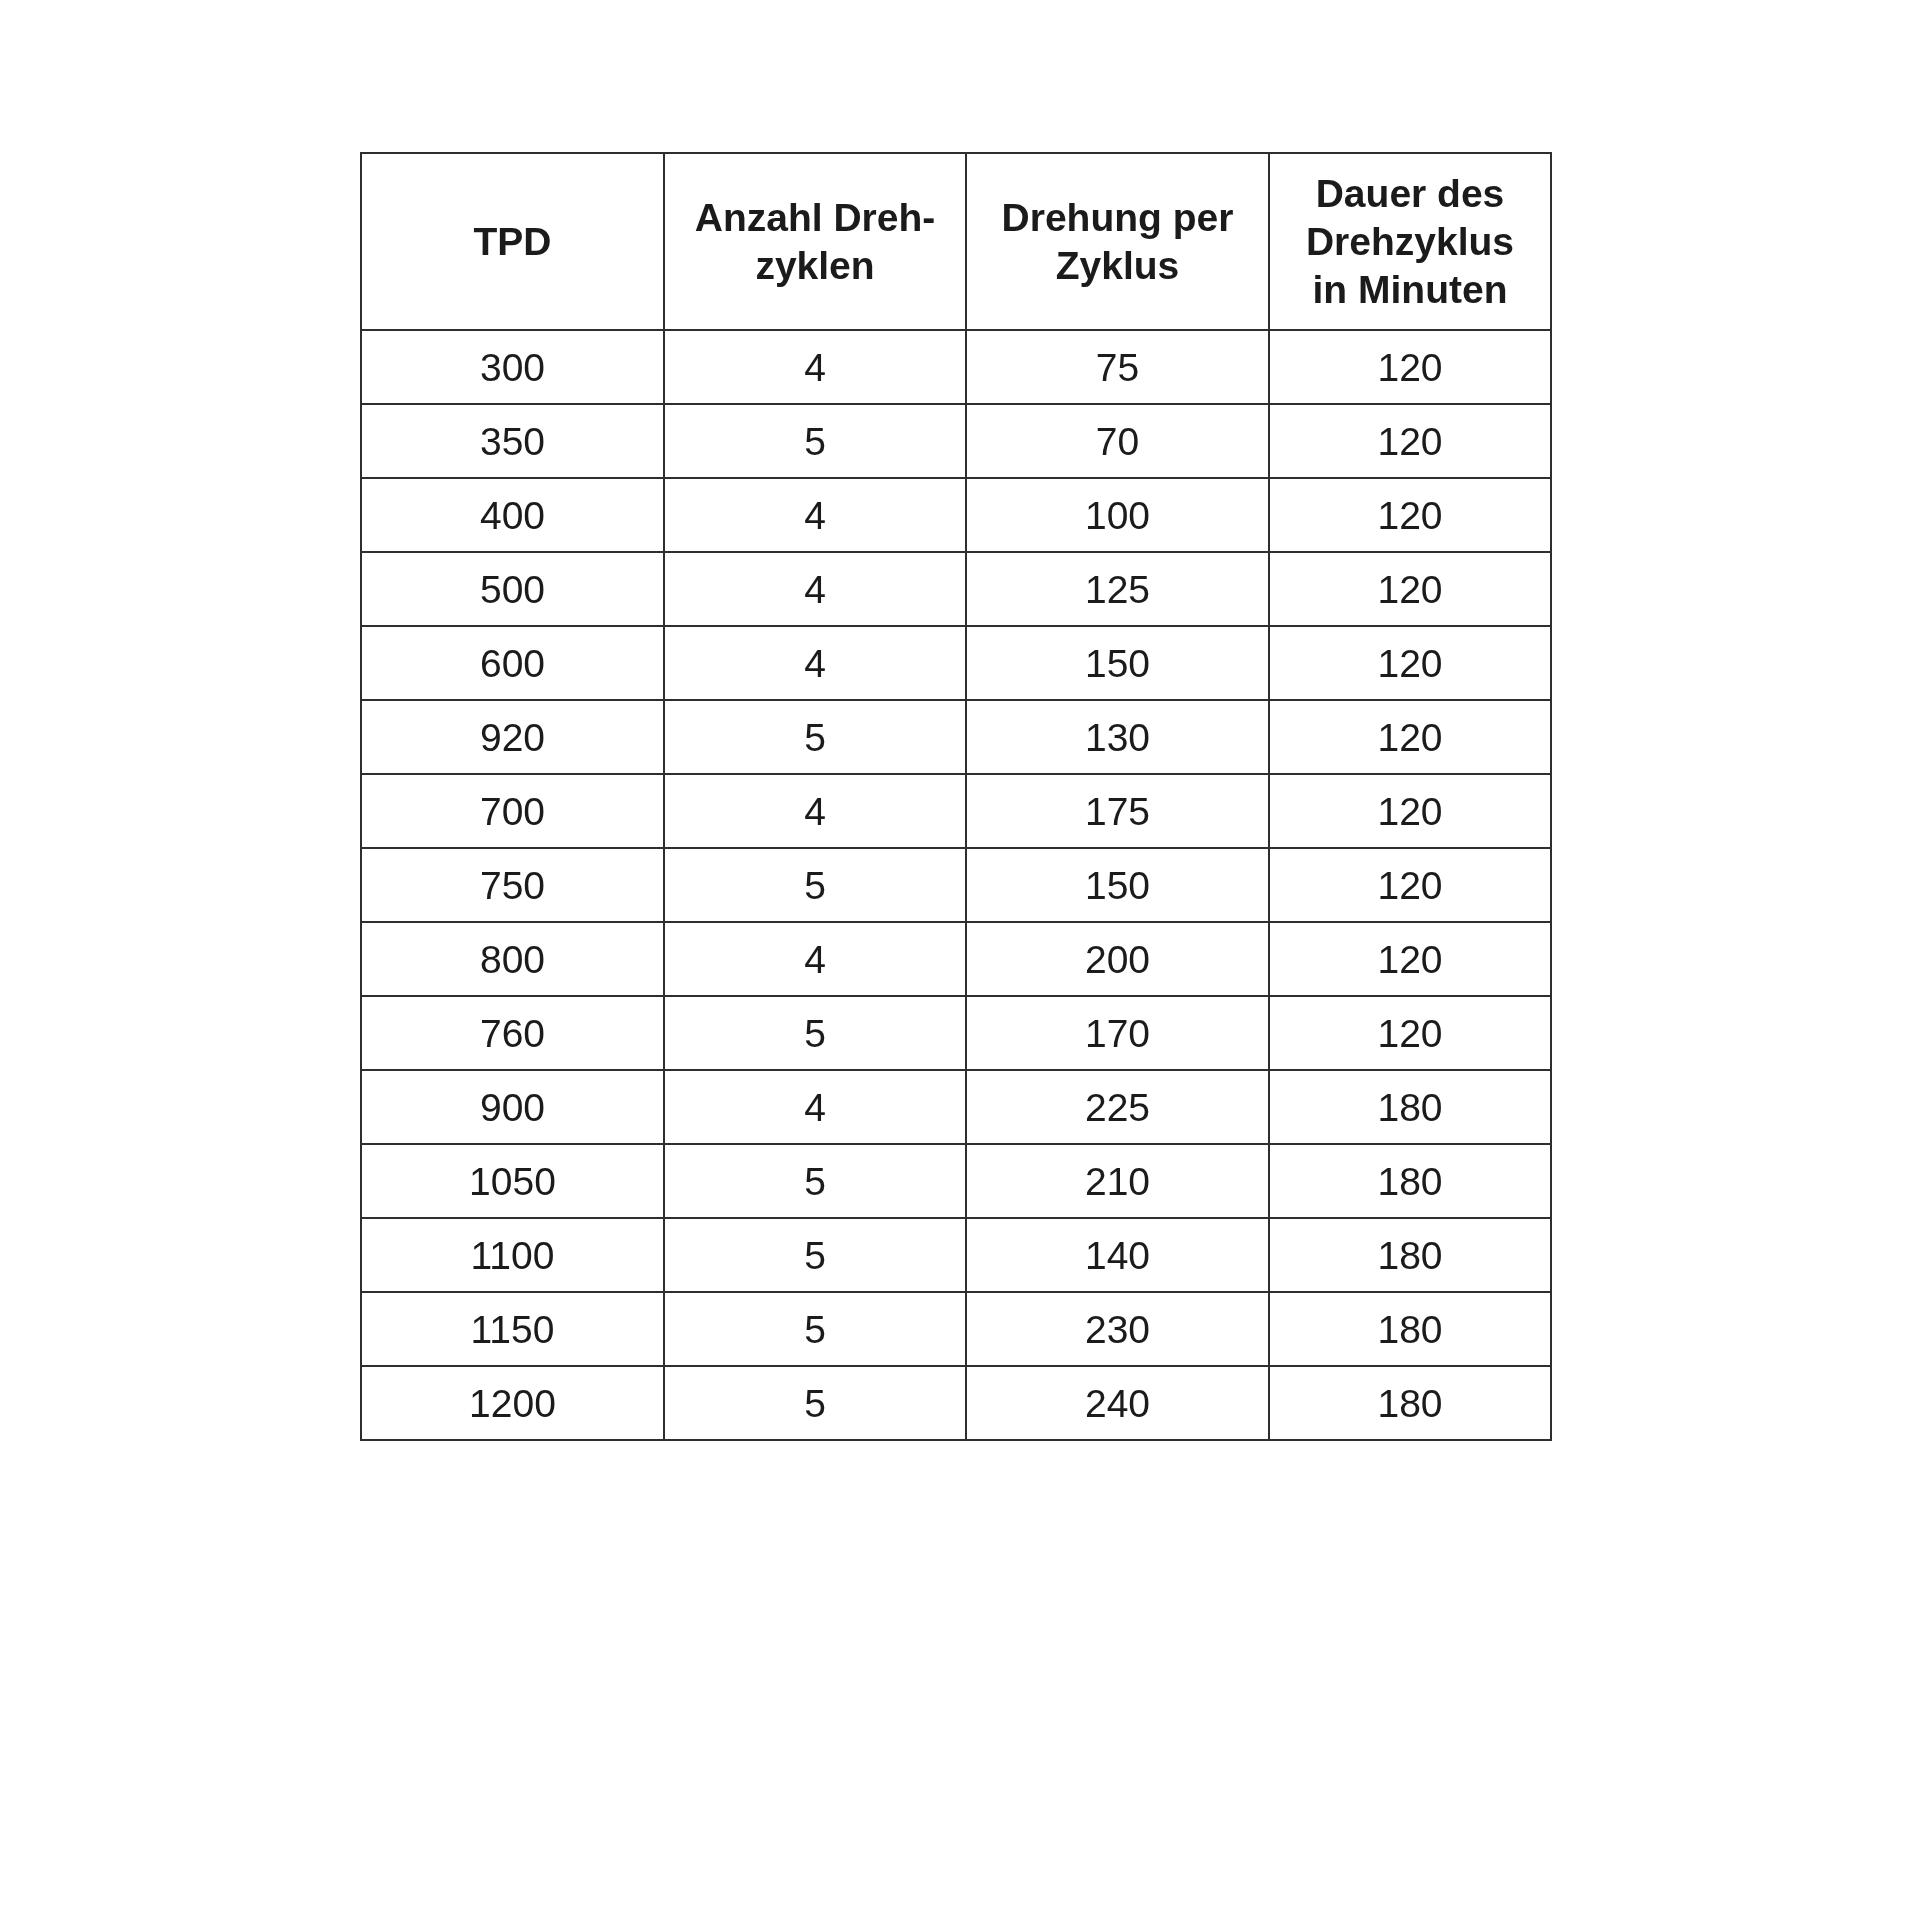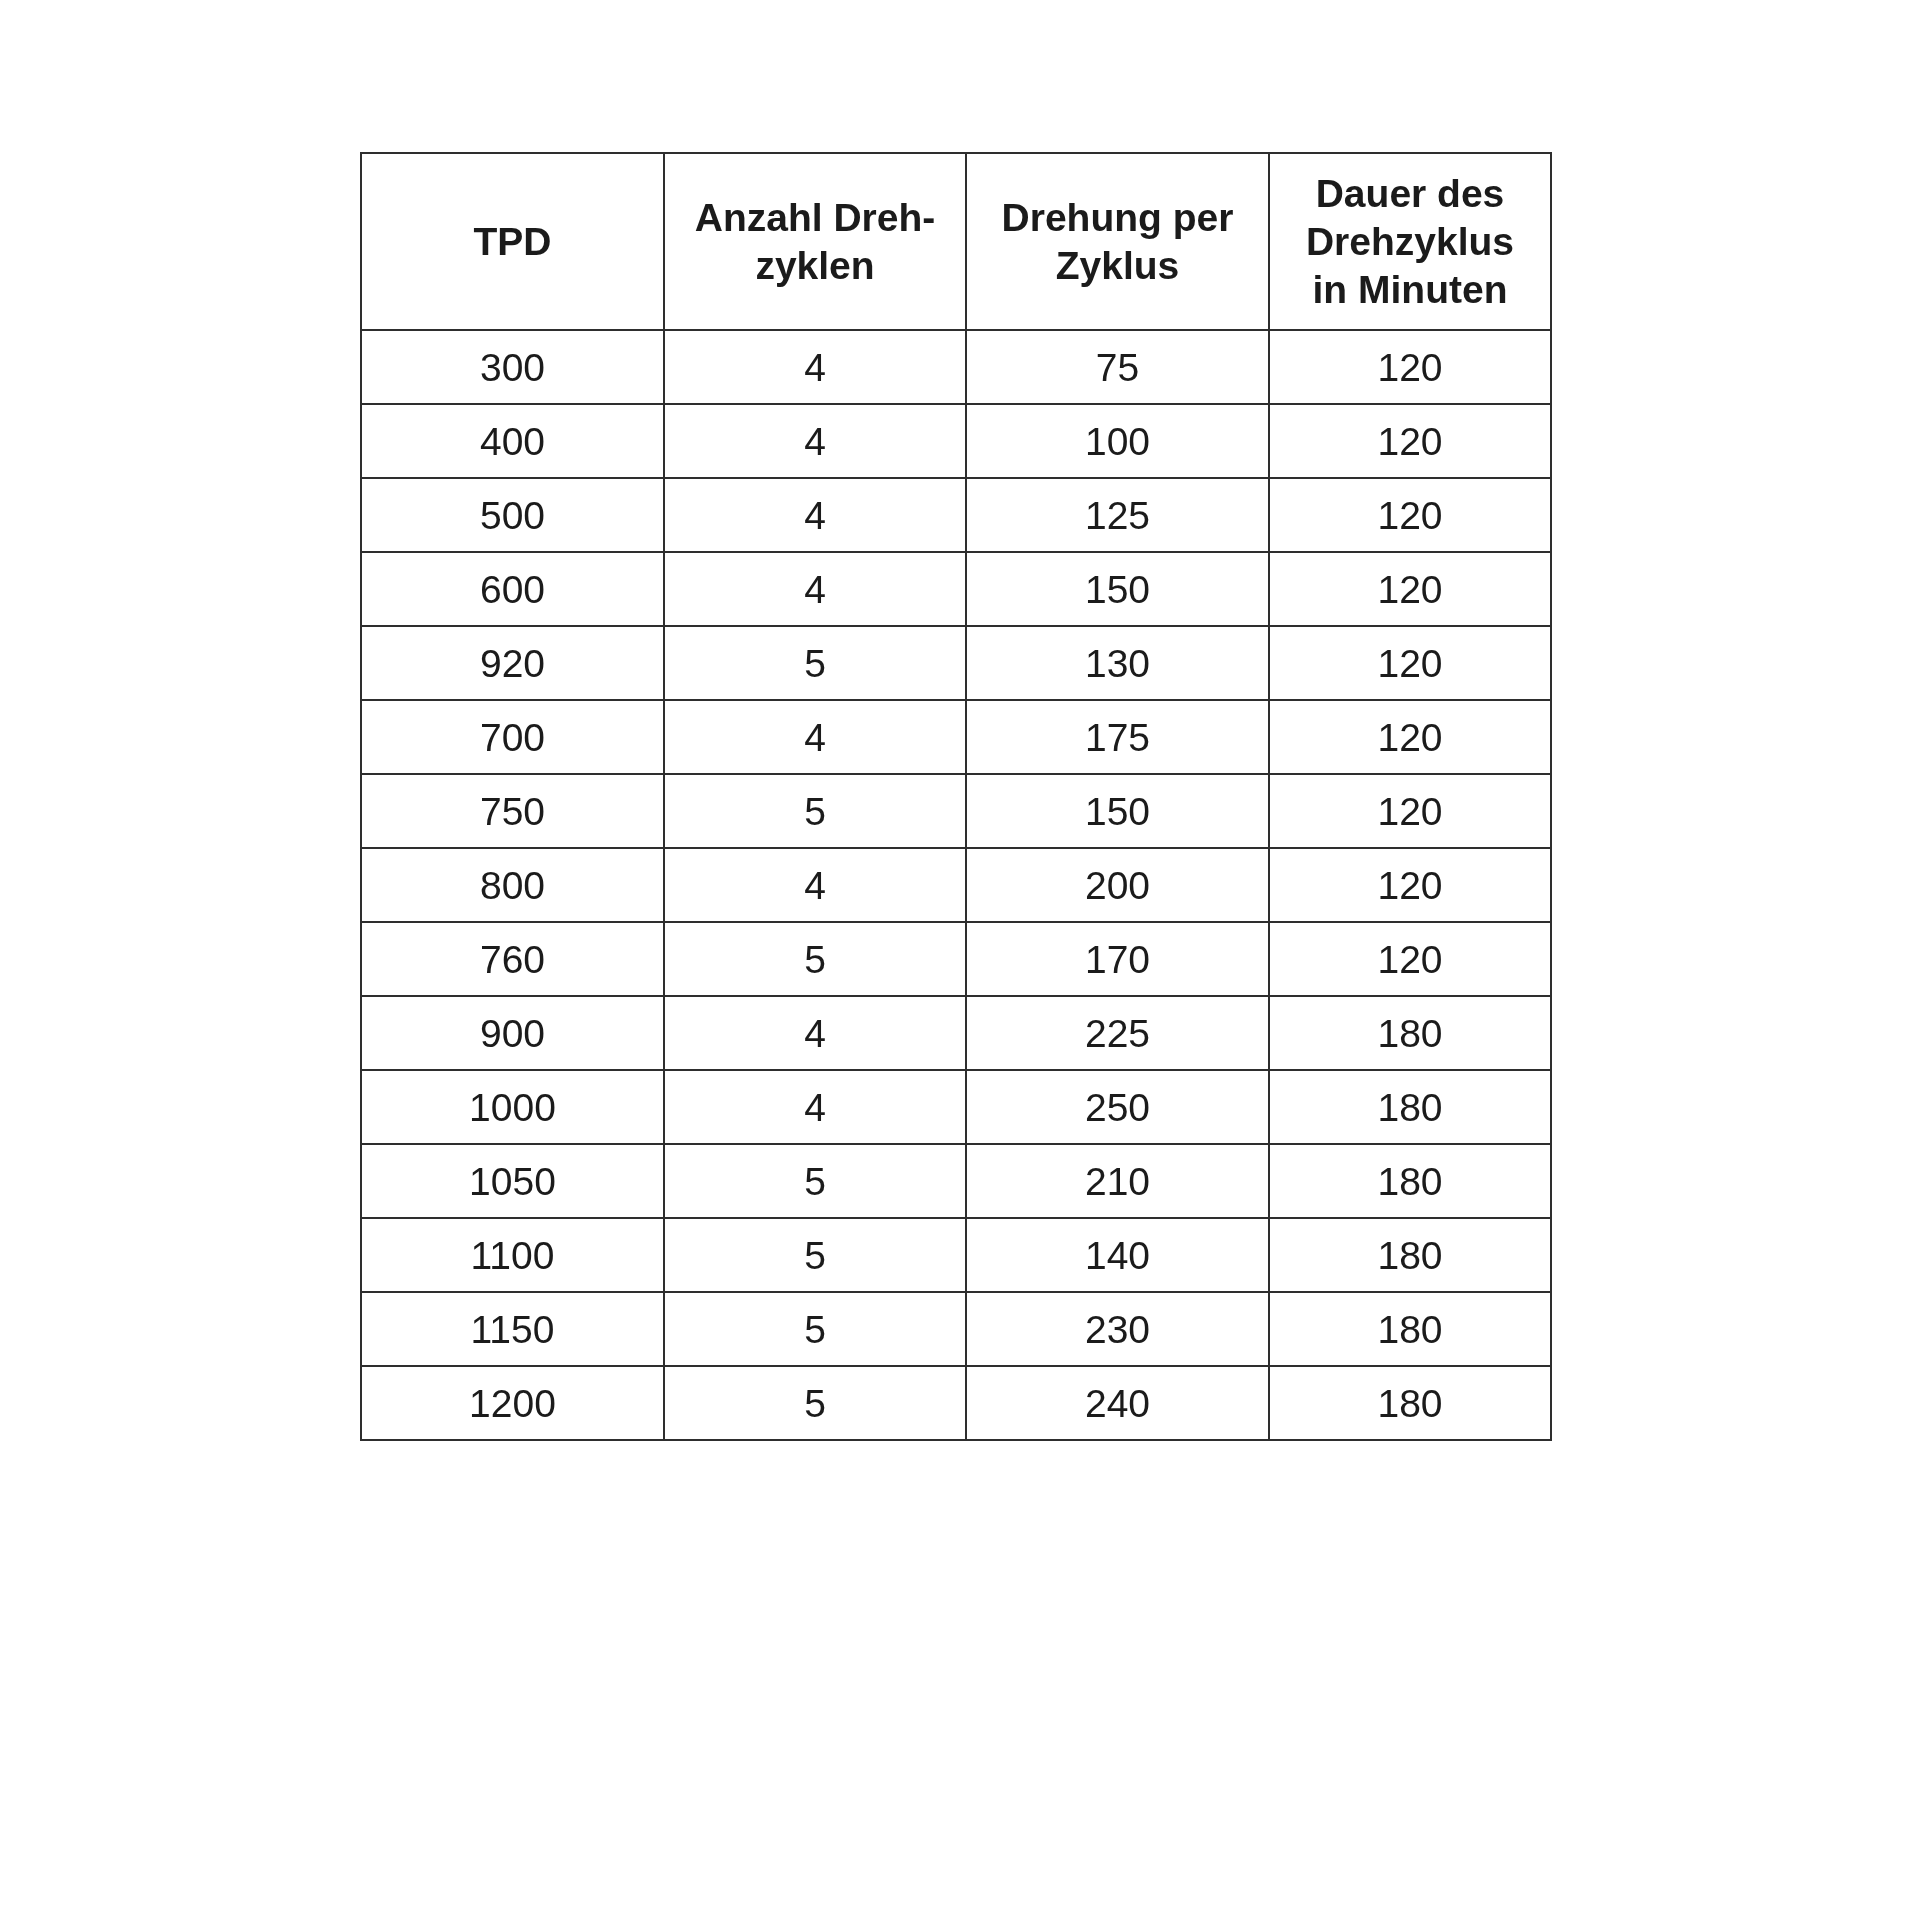--- a/index.html
+++ b/index.html
@@ -80,20 +80,26 @@
     </tr>
   </thead>
   <tbody id="table-body">
       <tr>
         <td class="tpd">300</td>
         <td>4</td>
         <td>75</td>
         <td>120</td>
       </tr>
       <tr>
+        <td class="tpd">350</td>
+        <td>5</td>
+        <td>70</td>
+        <td>120</td>
+      </tr>
+      <tr>
         <td class="tpd">400</td>
         <td>4</td>
         <td>100</td>
         <td>120</td>
       </tr>
       <tr>
         <td class="tpd">500</td>
         <td>4</td>
         <td>125</td>
         <td>120</td>
@@ -134,26 +140,20 @@
         <td>170</td>
         <td>120</td>
       </tr>
       <tr>
         <td class="tpd">900</td>
         <td>4</td>
         <td>225</td>
         <td>180</td>
       </tr>
       <tr>
-        <td class="tpd">1000</td>
-        <td>4</td>
-        <td>250</td>
-        <td>180</td>
-      </tr>
-      <tr>
         <td class="tpd">1050</td>
         <td>5</td>
         <td>210</td>
         <td>180</td>
       </tr>
       <tr>
         <td class="tpd">1100</td>
         <td>5</td>
         <td>140</td>
         <td>180</td>

